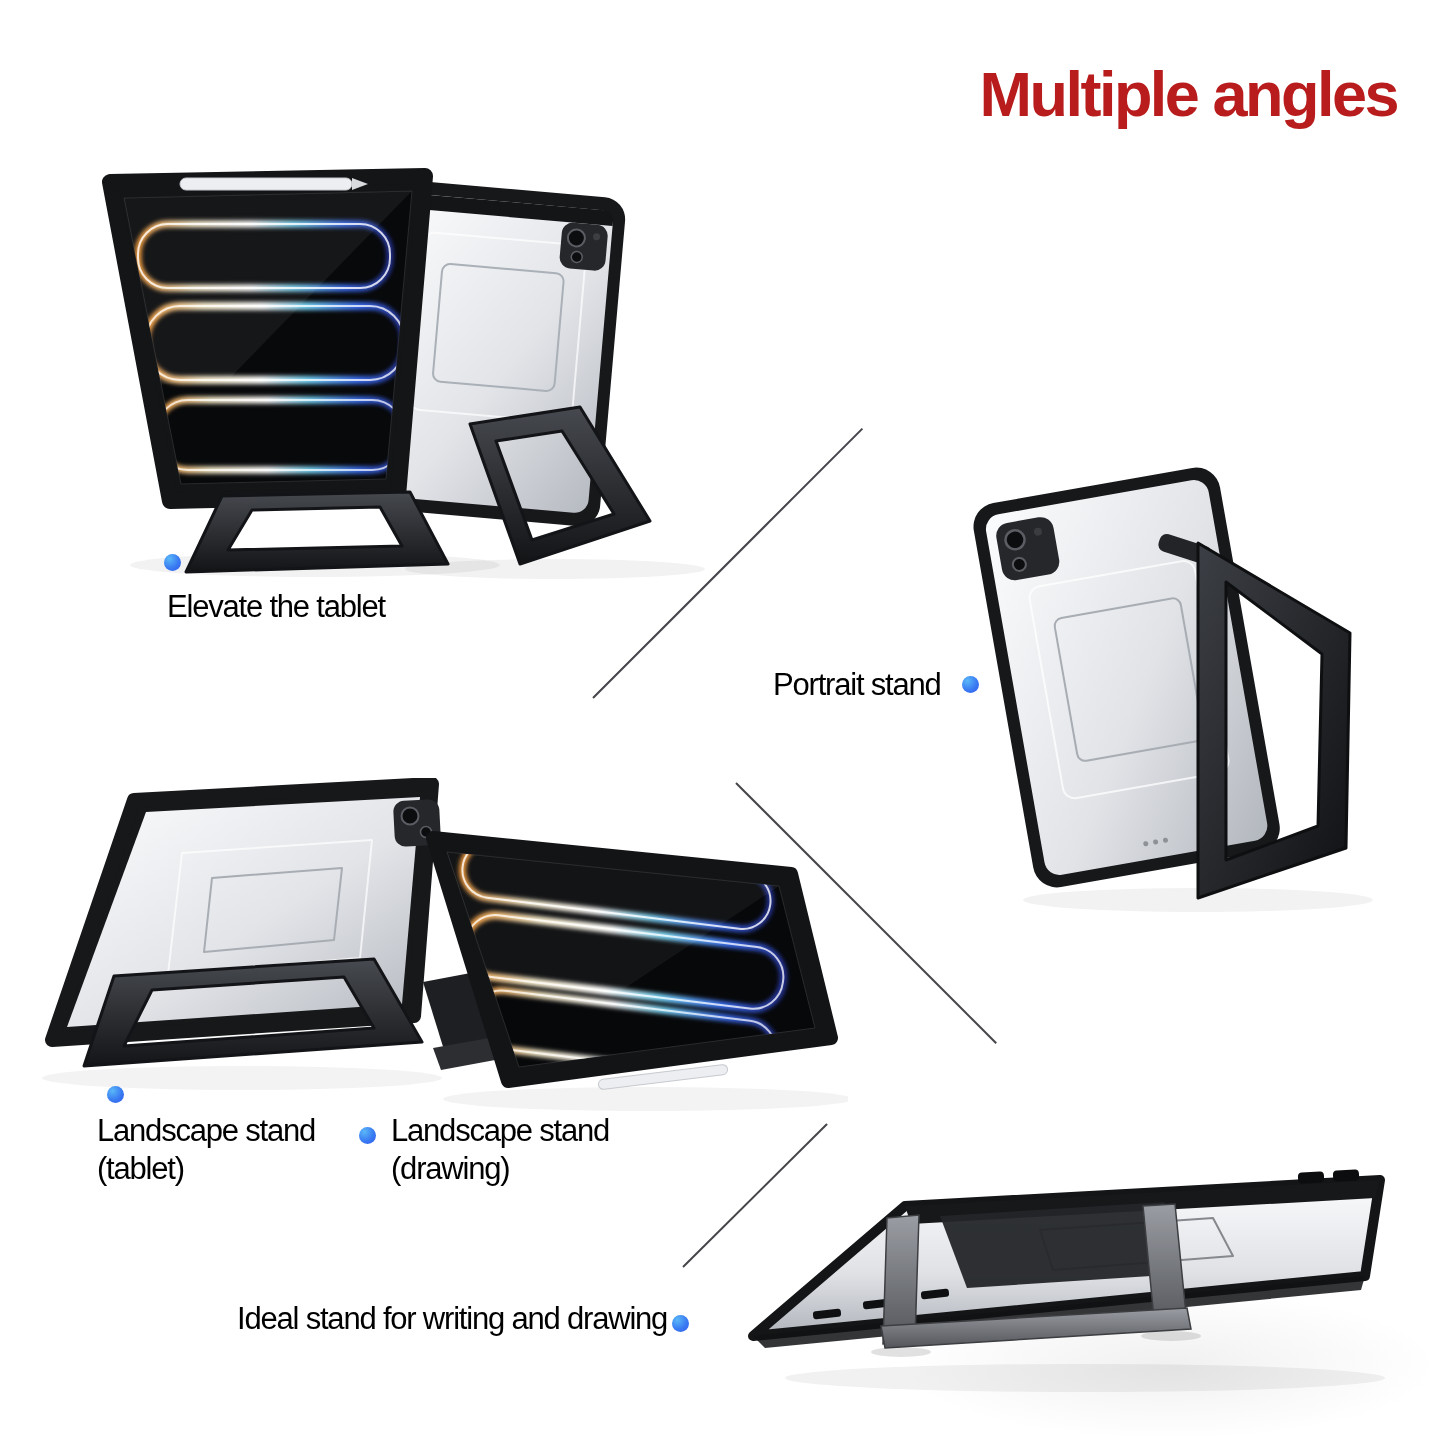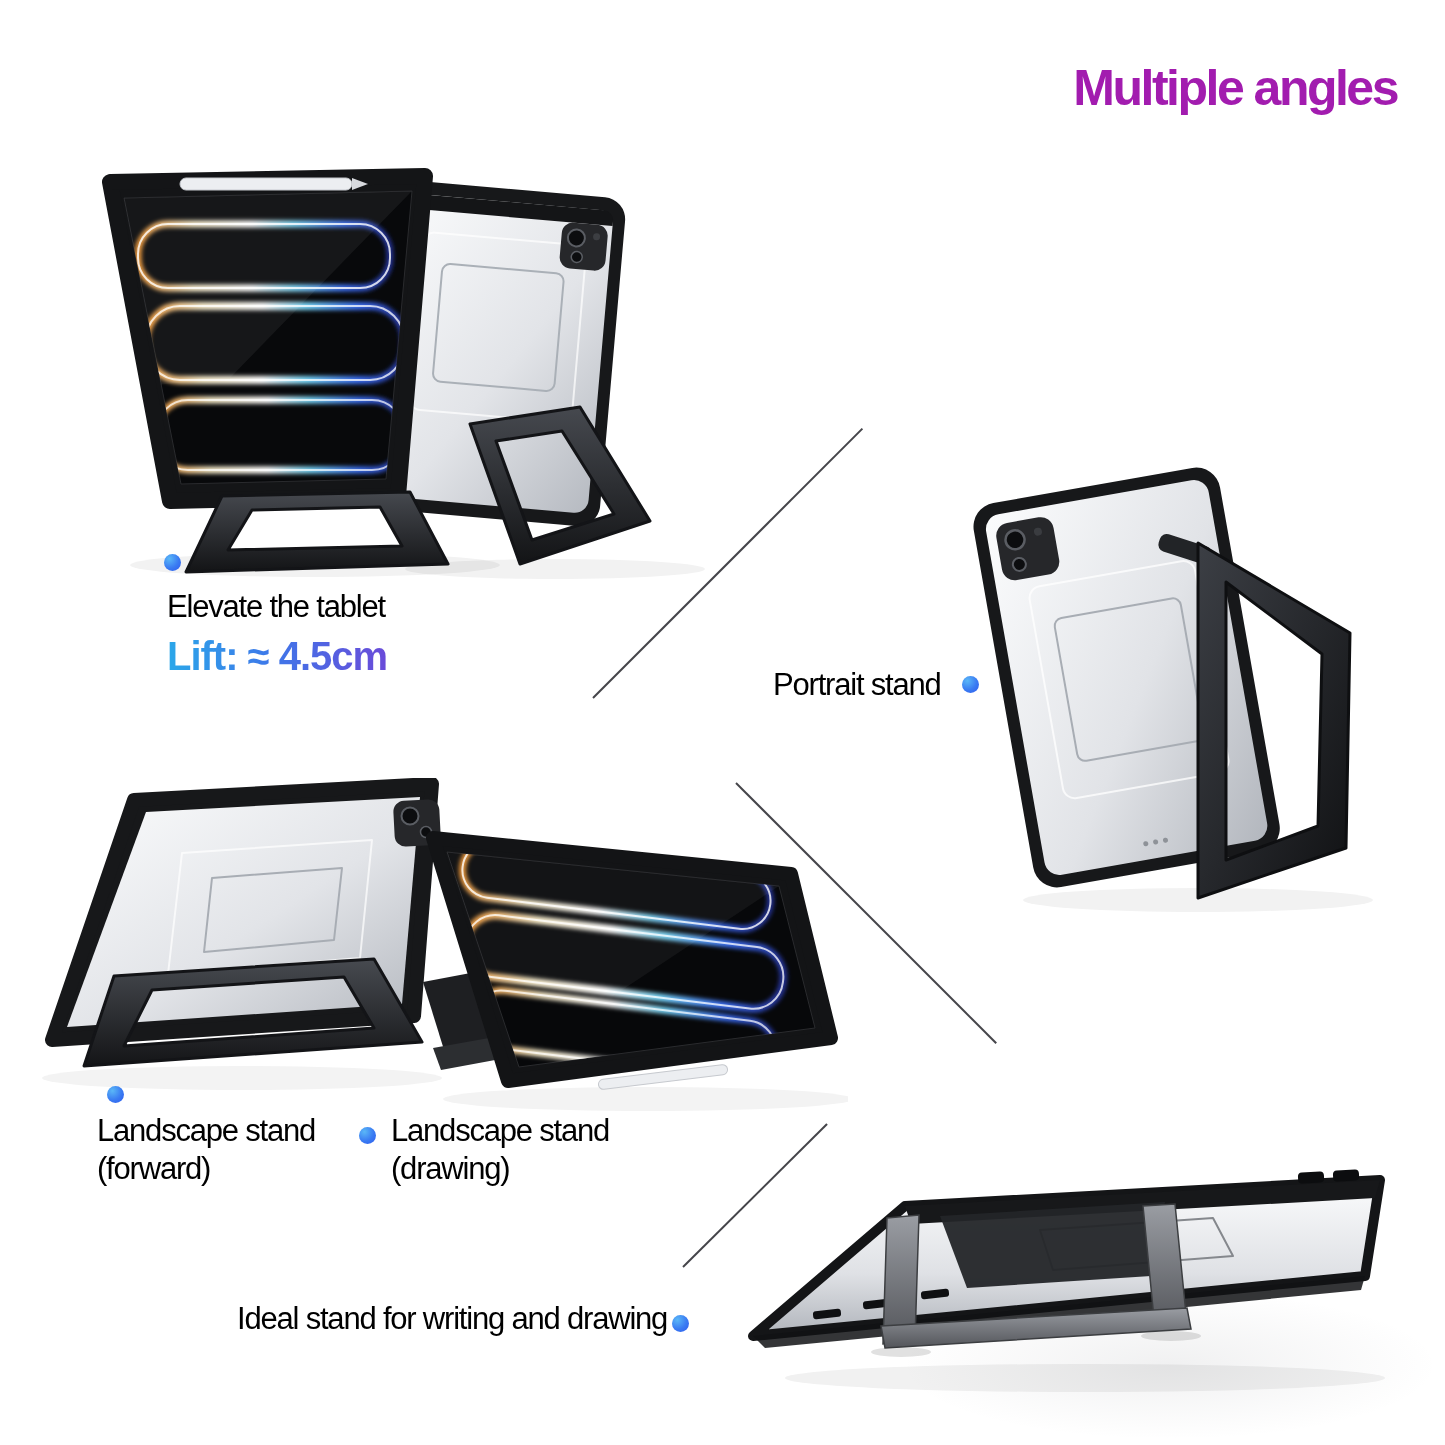--- a/index.html
+++ b/index.html
@@ -1,22 +1,22 @@
 <!DOCTYPE html>
 <html><head>
 <meta charset="utf-8">
 <style>
   html,body{margin:0;padding:0;background:#ffffff;}
   .canvas{
     position:relative;width:1445px;height:1445px;background:#ffffff;overflow:hidden;
     font-family:"Liberation Sans",sans-serif;color:#131316;
   }
   .title{
-    position:absolute;top:44px;right:48px;text-align:right;
-    font-size:50px;line-height:88px;font-weight:bold;letter-spacing:-2.5px;color:#a21caf;
+    position:absolute;top:50px;right:48px;text-align:right;
+    font-size:63px;line-height:88px;font-weight:bold;letter-spacing:-2.5px;color:#b91c1c;
   }
   .annot{position:absolute;}
   .caption{font-size:31px;font-weight:400;letter-spacing:-1.2px;line-height:38px;color:#000000;white-space:nowrap;}
   .lift{
     font-size:40px;font-weight:bold;letter-spacing:-1px;margin-top:8px;white-space:nowrap;
     background:linear-gradient(90deg,#2ba7e9 0%,#3e77e9 48%,#6a4bd9 100%);
     -webkit-background-clip:text;background-clip:text;color:transparent;
   }
   .dot{
     position:absolute;width:17px;height:17px;border-radius:50%;
@@ -224,30 +224,29 @@
     <polygon points="152,60 184,57 180,182 148,186" fill="url(#s5-gray)" stroke="#3c3e41" stroke-width="1.5"></polygon>
     <polygon points="408,48 440,46 452,166 420,171" fill="url(#s5-gray)" stroke="#3c3e41" stroke-width="1.5"></polygon>
     <polygon points="146,168 452,150 456,171 150,190" fill="url(#s5-gray)" stroke="#3c3e41" stroke-width="1.5"></polygon>
     <ellipse cx="166" cy="194" rx="30" ry="5" fill="#0a0a0a" opacity=".12"></ellipse>
     <ellipse cx="436" cy="178" rx="30" ry="5" fill="#0a0a0a" opacity=".12"></ellipse>
   </svg>
 
   <span class="dot" style="left:164px;top:554px;"></span>
   <div class="annot" style="left:167px;top:588px;">
     <div class="caption">Elevate the tablet</div>
-    <div class="lift">Lift: ≈ 4.5cm</div>
   </div>
 
   <div class="annot caption" style="left:773px;top:666px;">Portrait stand</div>
   <span class="dot" style="left:962px;top:676px;"></span>
 
   <span class="dot" style="left:107px;top:1086px;"></span>
   <div class="annot" style="left:97px;top:1112px;">
     <div class="caption">Landscape stand</div>
-    <div class="caption">(forward)</div>
+    <div class="caption">(tablet)</div>
   </div>
 
   <span class="dot" style="left:359px;top:1127px;"></span>
   <div class="annot" style="left:391px;top:1112px;">
     <div class="caption">Landscape stand</div>
     <div class="caption">(drawing)</div>
   </div>
 
   <div class="annot caption" style="left:237px;top:1300px;">Ideal stand for writing and drawing</div>
   <span class="dot" style="left:672px;top:1315px;"></span>

